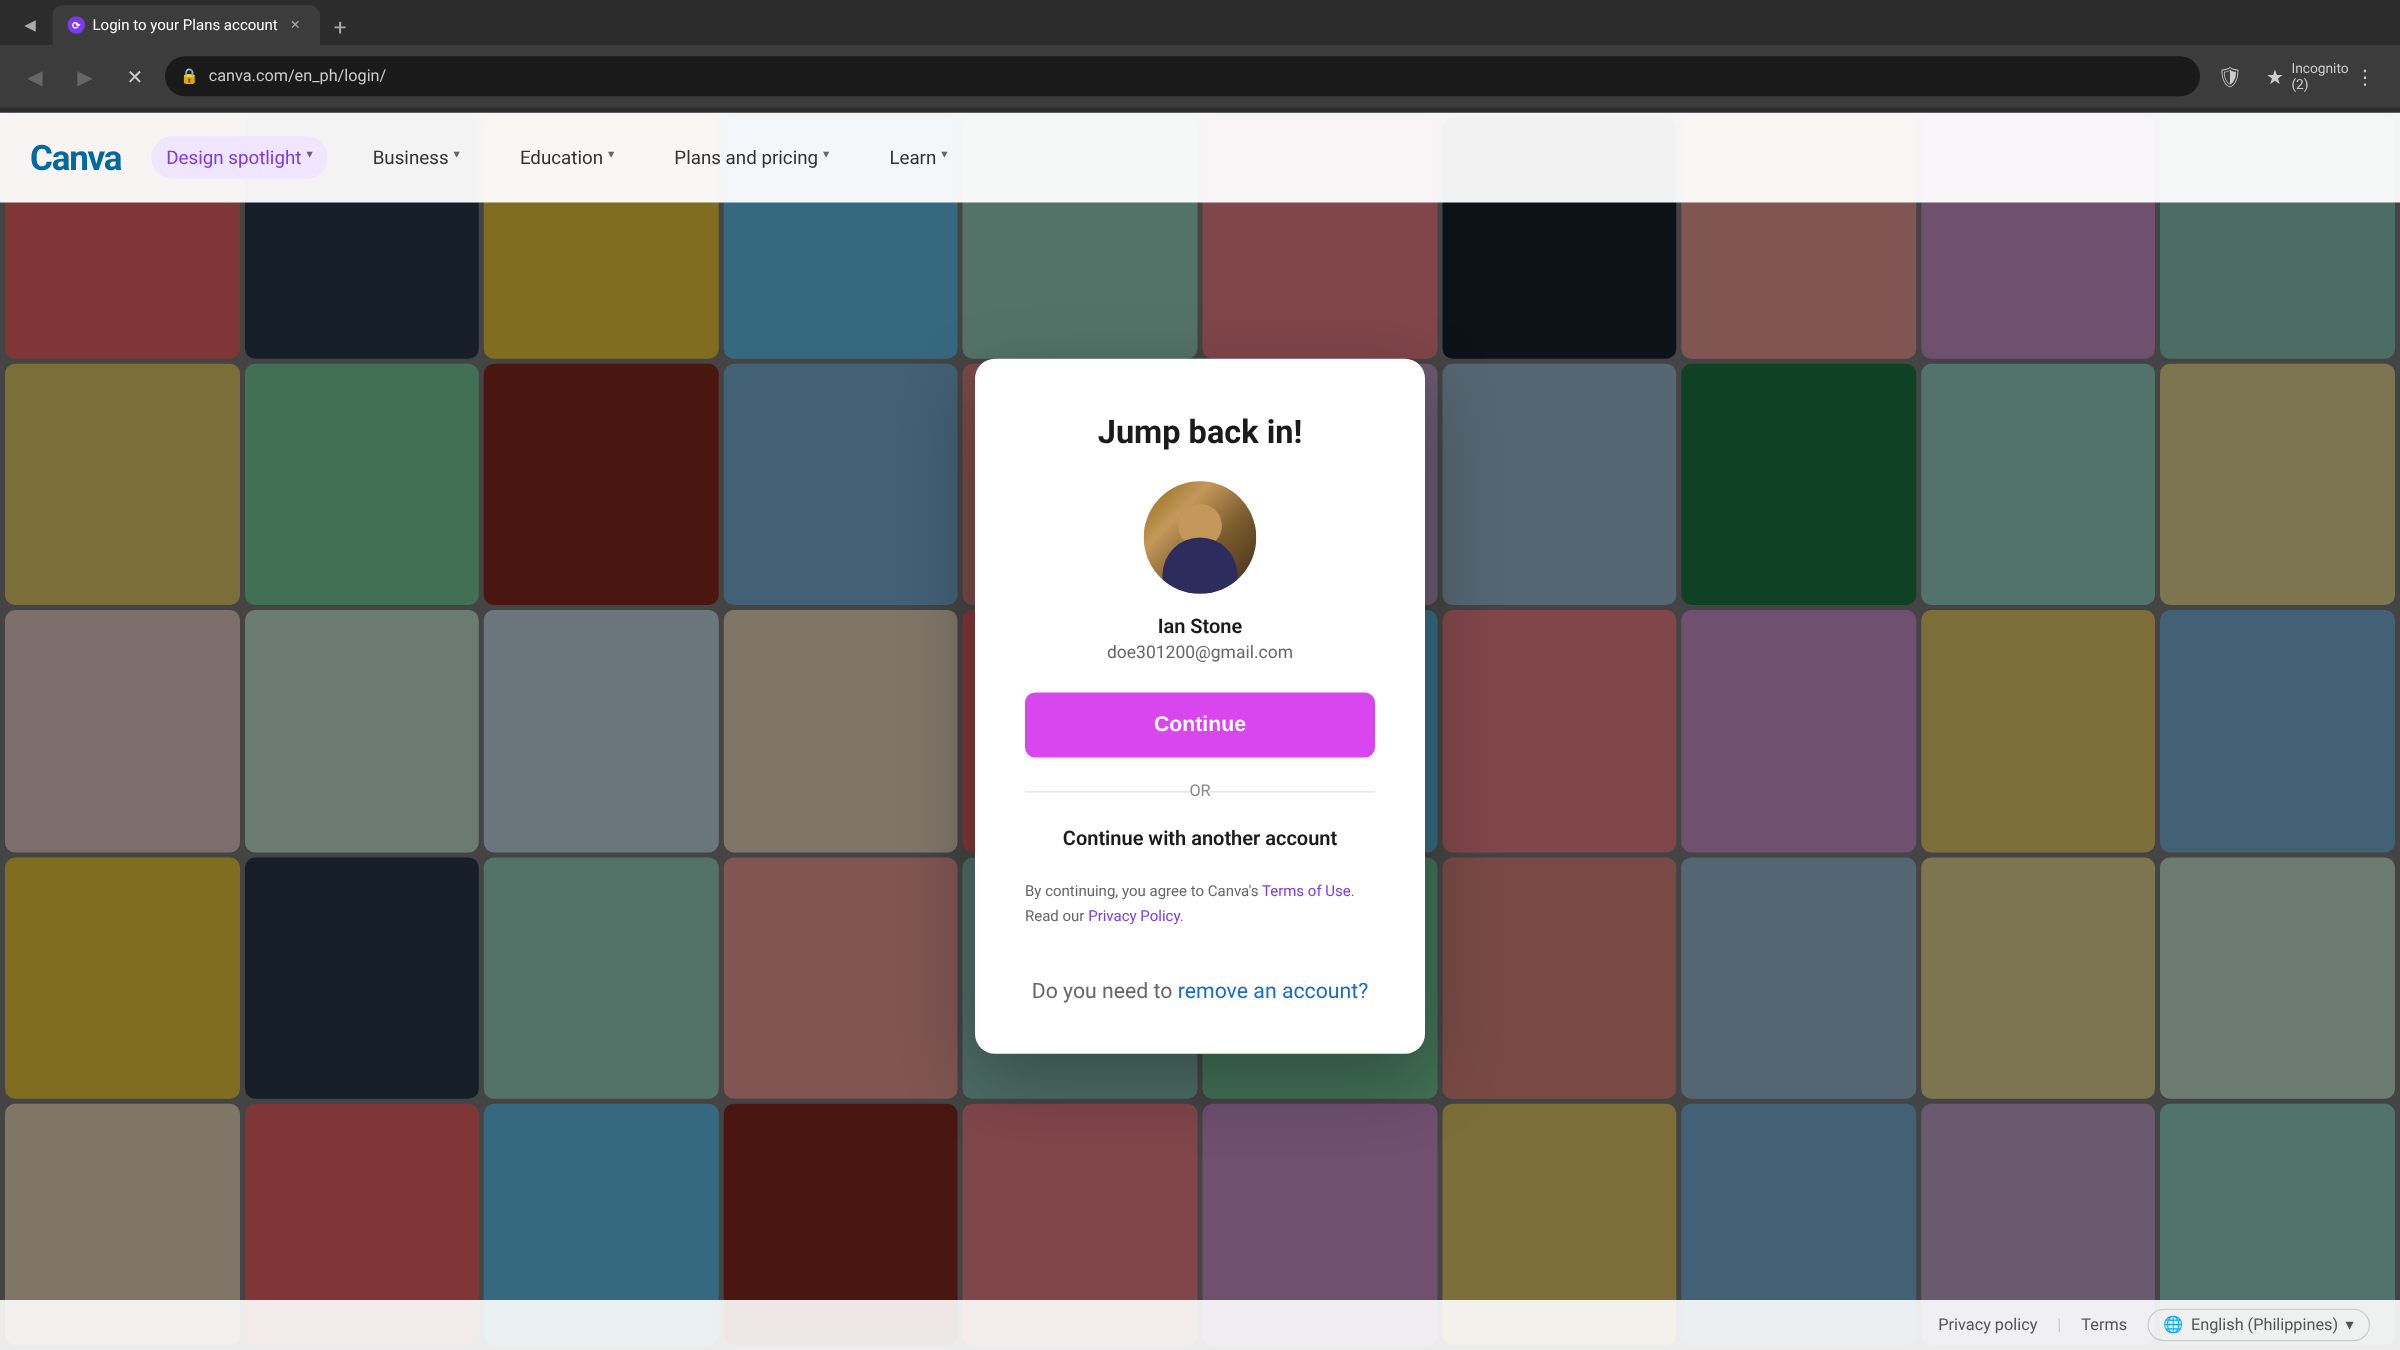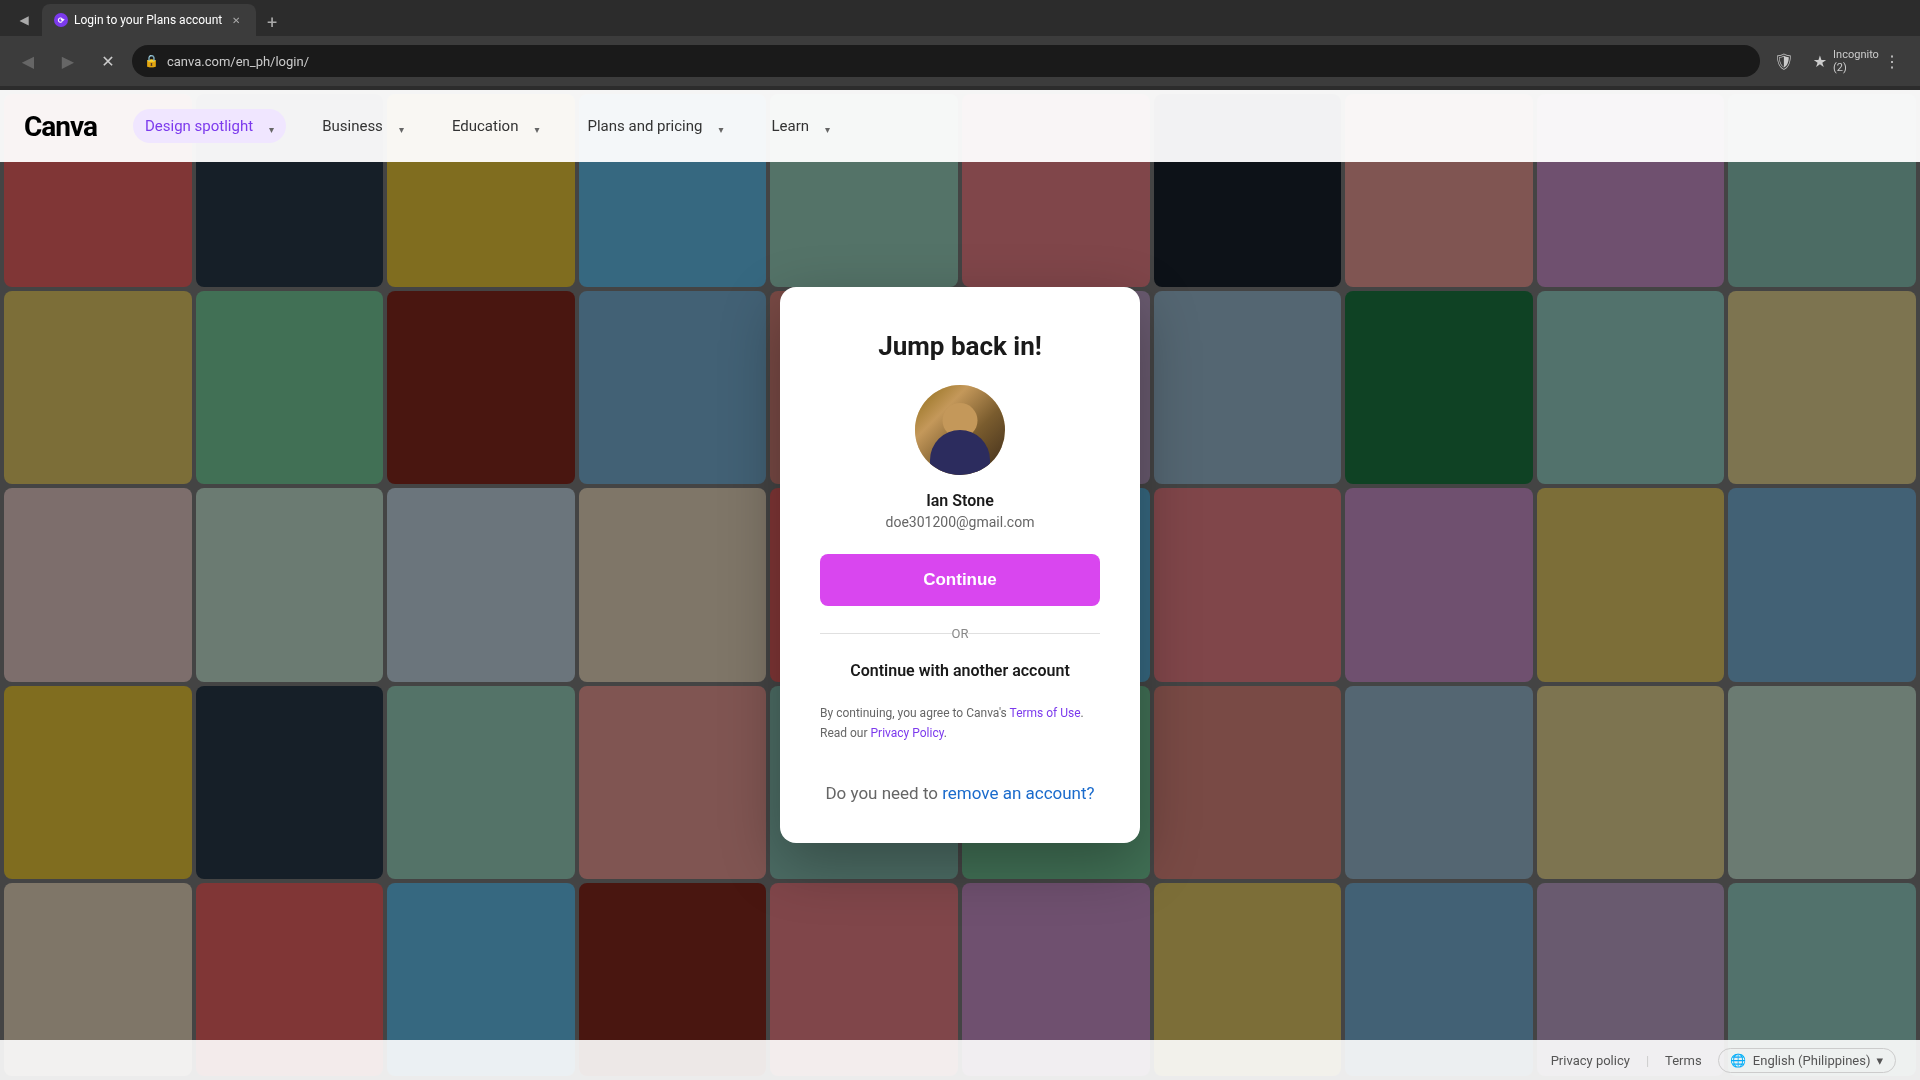--- a/index.html
+++ b/index.html
@@ -155,30 +155,30 @@
       display: flex;
       align-items: center;
       padding: 0 24px;
       gap: 24px;
       z-index: 50;
     }
 
     .canva-logo {
       font-size: 28px;
       font-weight: 700;
-      color: #000000;
+      color: #0369a1;
       letter-spacing: -1px;
-      margin-right: 12px;
+      margin-right: 0;
       cursor: pointer;
     }
 
     .nav-item {
       display: flex;
-      align-items: flex-end;
-      gap: 16px;
+      align-items: flex-start;
+      gap: 4px;
       padding: 8px 12px;
       border-radius: 20px;
       cursor: pointer;
       font-size: 15px;
       color: #333;
       white-space: nowrap;
     }
 
     .nav-item.active {
       background: #f0e6ff;

